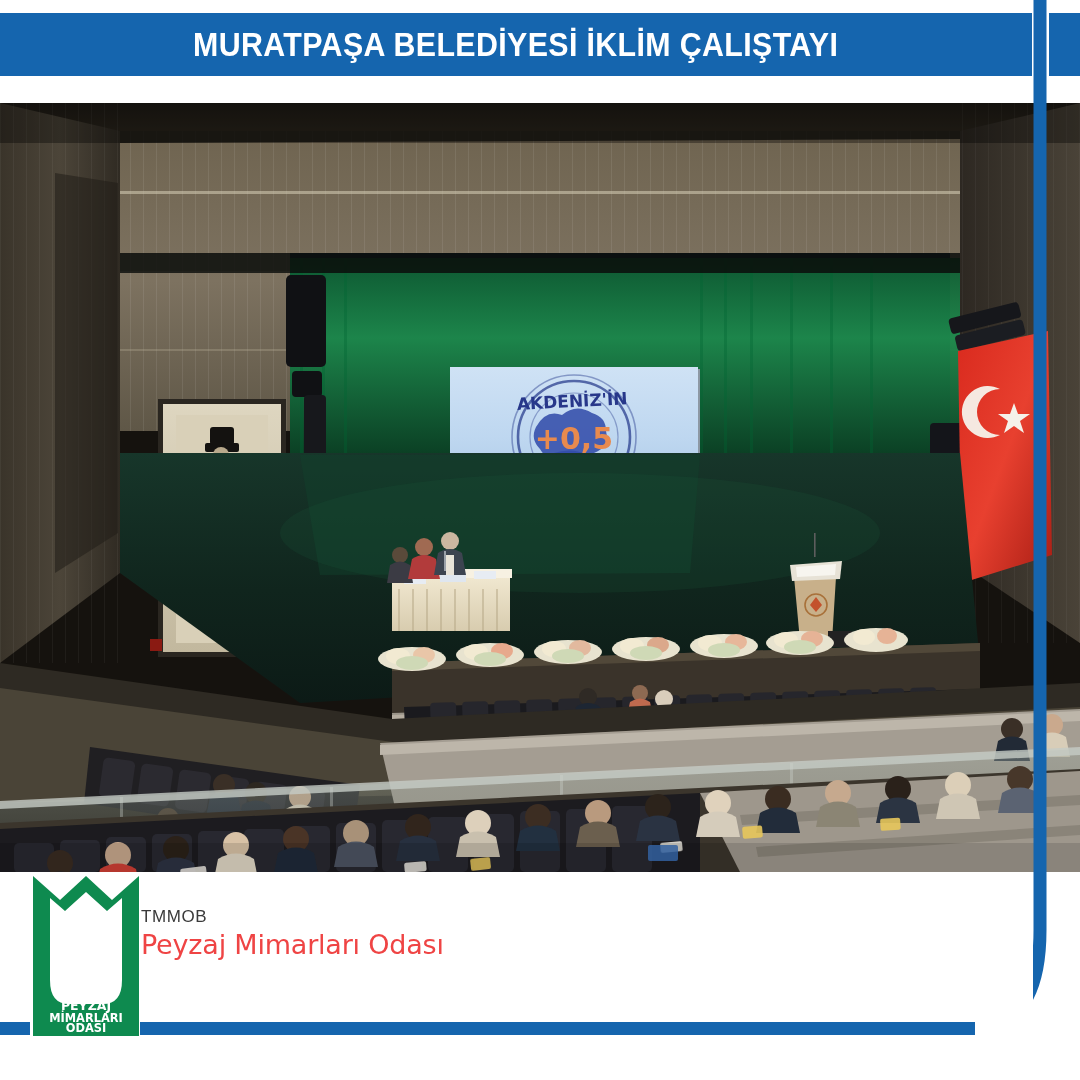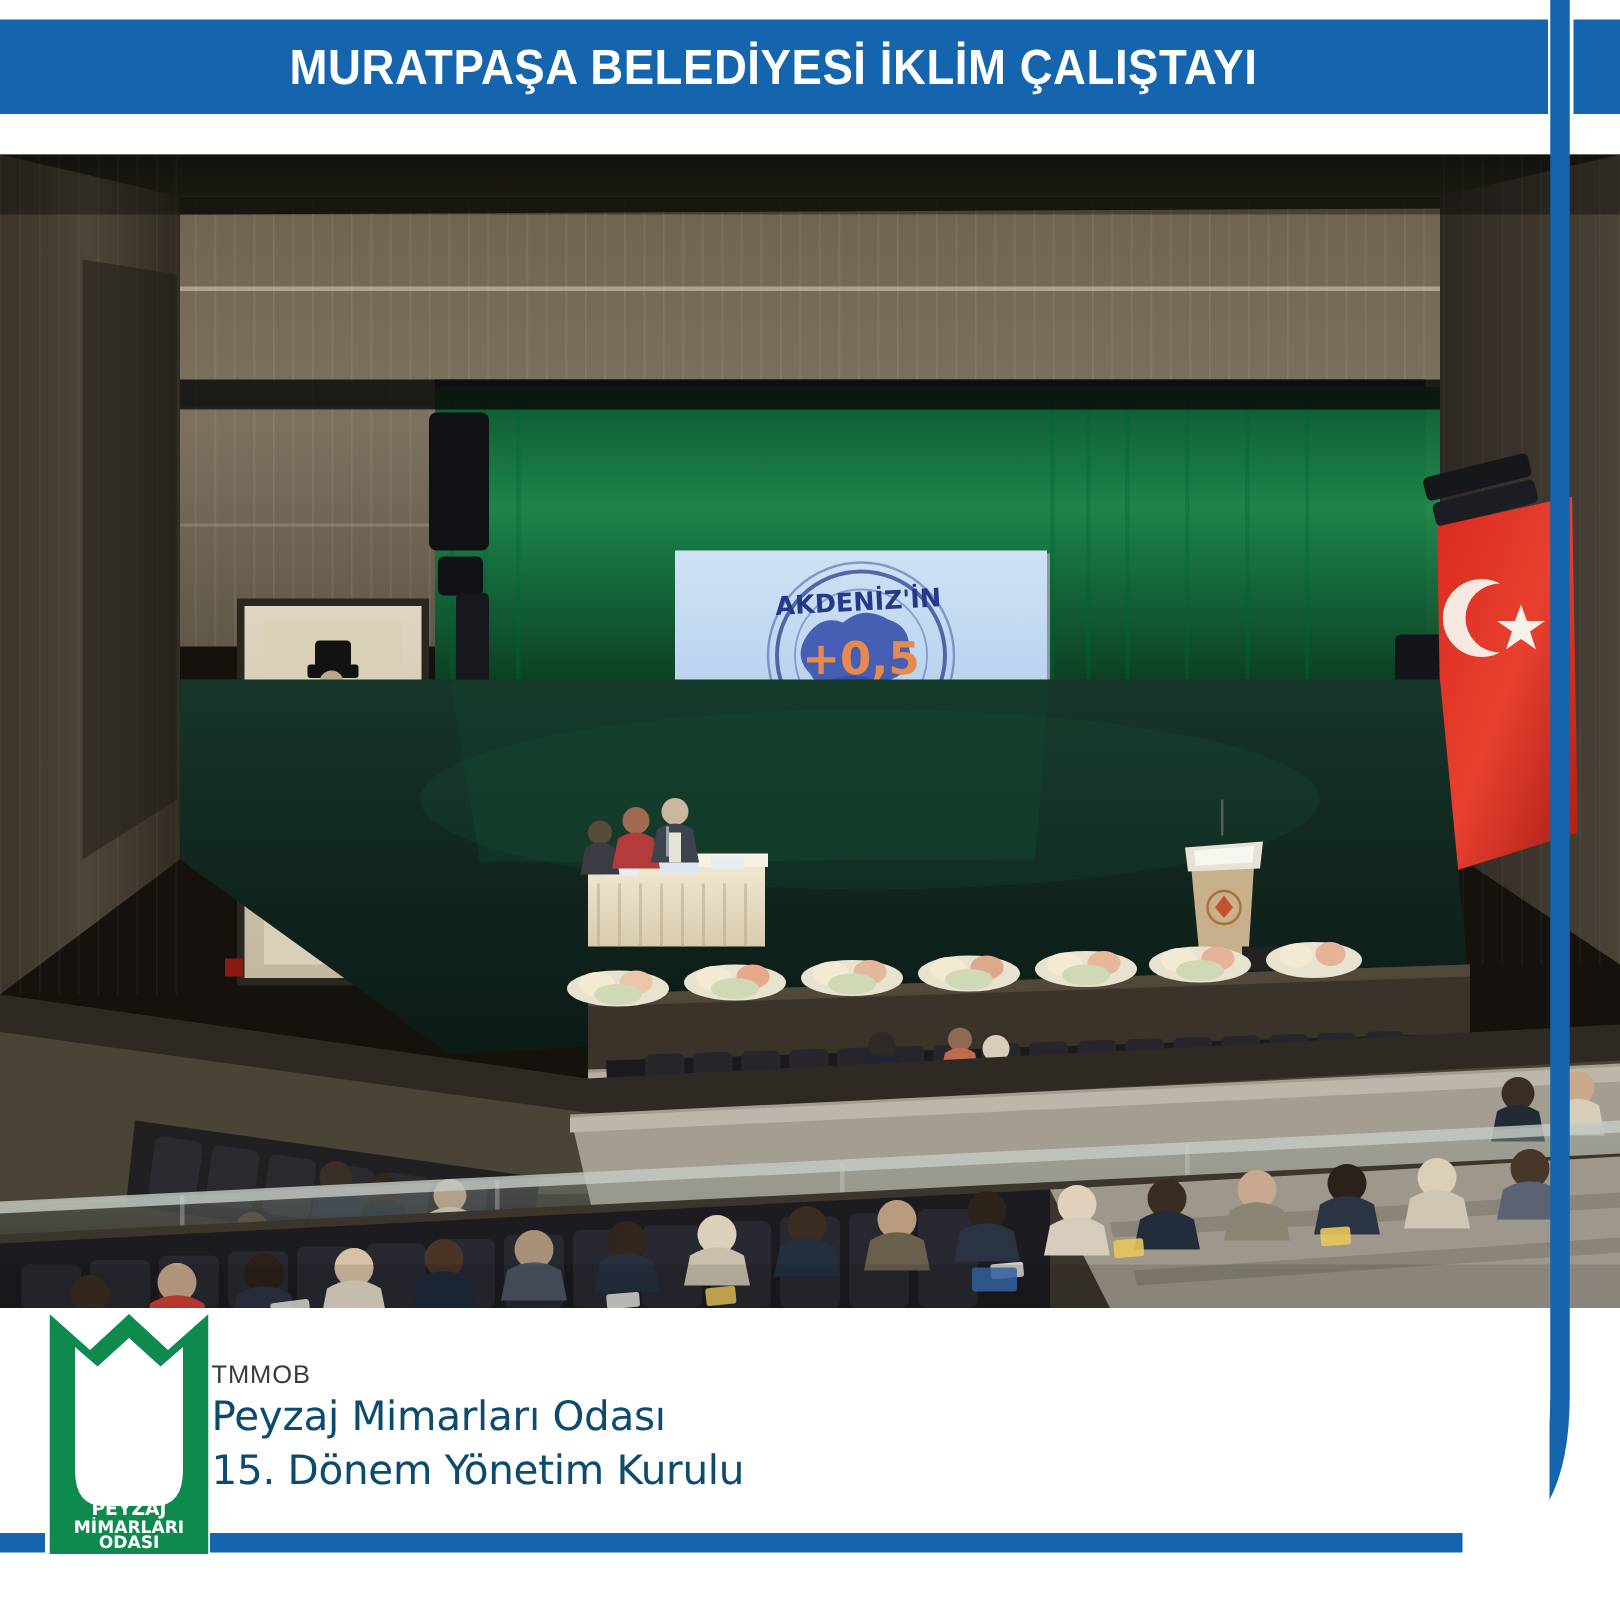--- a/index.html
+++ b/index.html
@@ -125,21 +125,21 @@
     font-family: "Liberation Sans", sans-serif;
     font-size: 17px;
     letter-spacing: 0.6px;
     line-height: 1.25;
     color: #3a3a3a;
   }
   .ft-line {
     font-family: "DejaVu Sans", sans-serif;
     font-size: 27px;
     line-height: 1.31;
-    color: #0c4a6e;
+    color: #ef4444;
     font-weight: 400;
     letter-spacing: -0.2px;
   }
 </style>
 </head>
 <body>
 
 <div id="poster">
 
   <div class="header-bar">
@@ -638,21 +638,20 @@
       <text x="53" y="120" text-anchor="middle" font-family="DejaVu Sans, sans-serif" font-size="6.4" font-weight="bold" fill="#ffffff" letter-spacing="0.6">TMMOB</text>
       <text x="53" y="134" text-anchor="middle" font-family="DejaVu Sans, sans-serif" font-size="12.5" font-weight="bold" fill="#ffffff">PEYZAJ</text>
       <text x="53" y="146" text-anchor="middle" font-family="DejaVu Sans, sans-serif" font-size="11.4" font-weight="bold" fill="#ffffff">MİMARLARI</text>
       <text x="53" y="156" text-anchor="middle" font-family="DejaVu Sans, sans-serif" font-size="11.4" font-weight="bold" fill="#ffffff">ODASI</text>
     </svg>
   </div>
 
   <div class="footer-text">
     <div class="ft-org">TMMOB</div>
     <div class="ft-line">Peyzaj Mimarları Odası</div>
-    <div class="ft-line">15. Dönem Yönetim Kurulu</div>
   </div>
 
   <div class="frame-rule">
     <svg width="47" height="1080" viewBox="0 0 47 1080">
       <path d="M7 0 L7 930 Q7 1028 -60 1028" fill="none" stroke="#1565AE" stroke-width="13"></path>
     </svg>
   </div>
 
 </div>
 

